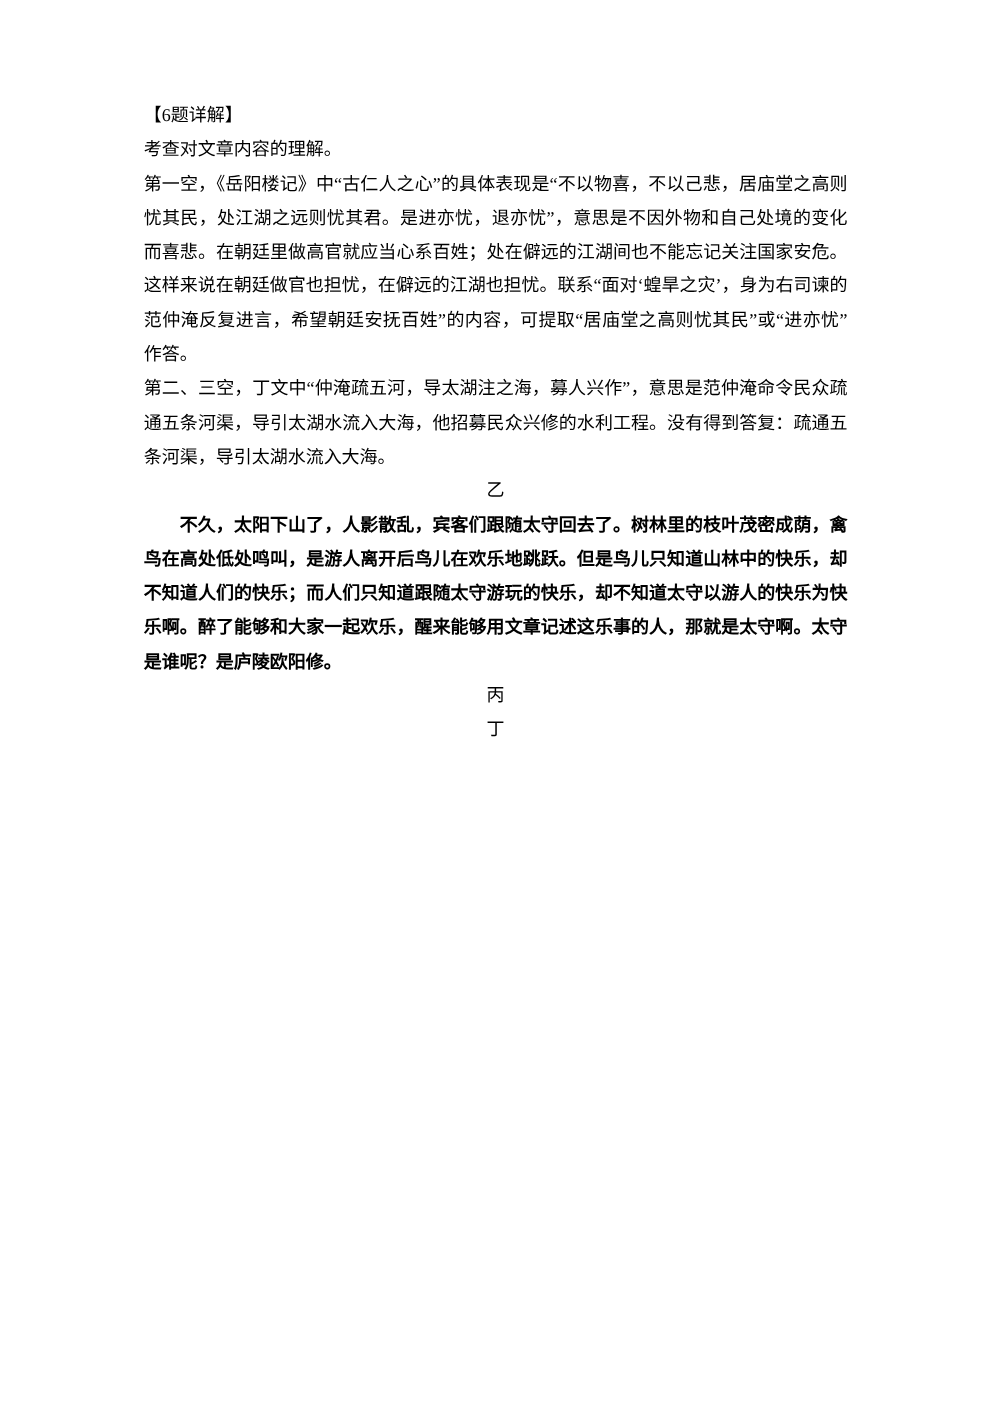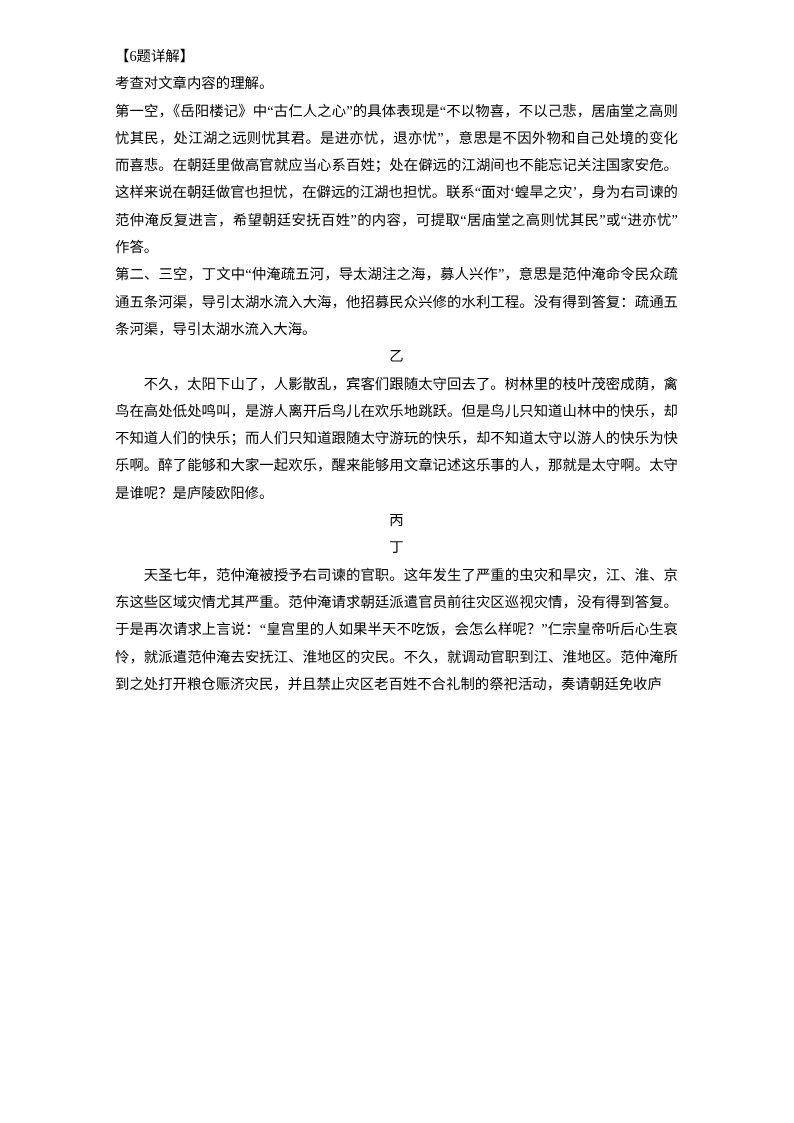--- a/index.html
+++ b/index.html
@@ -6,21 +6,21 @@
     margin: 0;
     padding: 0;
     background: #ffffff;
   }
   .doc-page {
     position: relative;
     width: 794px;
     height: 1123px;
     background: #ffffff;
     box-sizing: border-box;
-    padding: 43px 116px 0 115px;
+    padding: 80px 116px 0 115px;
     overflow: hidden;
     font-family: "Liberation Serif", "DejaVu Serif", serif;
     color: #000000;
   }
   .doc-block {
     margin: 0;
     font-size: 14.4px;
     line-height: 27.3px;
     font-weight: normal;
     color: #000000;
@@ -29,31 +29,31 @@
     text-align: left;
   }
   .doc-para {
     text-align: justify;
     text-justify: inter-ideograph;
   }
   .doc-para-indent {
     text-align: justify;
     text-justify: inter-ideograph;
     text-indent: 2em;
+    font-weight: bold;
   }
   .doc-center-label {
     text-align: center;
   }
 </style>
 </head>
 <body>
 
 <div class="doc-page">
   <p class="doc-block doc-heading">【6题详解】</p>
   <p class="doc-block doc-para">考查对文章内容的理解。</p>
   <p class="doc-block doc-para">第一空，《岳阳楼记》中“古仁人之心”的具体表现是“不以物喜，不以己悲，居庙堂之高则忧其民，处江湖之远则忧其君。是进亦忧，退亦忧”，意思是不因外物和自己处境的变化而喜悲。在朝廷里做高官就应当心系百姓；处在僻远的江湖间也不能忘记关注国家安危。这样来说在朝廷做官也担忧，在僻远的江湖也担忧。联系“面对‘蝗旱之灾’，身为右司谏的范仲淹反复进言，希望朝廷安抚百姓”的内容，可提取“居庙堂之高则忧其民”或“进亦忧”作答。</p>
   <p class="doc-block doc-para">第二、三空，丁文中“仲淹疏五河，导太湖注之海，募人兴作”，意思是范仲淹命令民众疏通五条河渠，导引太湖水流入大海，他招募民众兴修的水利工程。没有得到答复：疏通五条河渠，导引太湖水流入大海。</p>
   <p class="doc-block doc-center-label">乙</p>
   <p class="doc-block doc-para-indent">不久，太阳下山了，人影散乱，宾客们跟随太守回去了。树林里的枝叶茂密成荫，禽鸟在高处低处鸣叫，是游人离开后鸟儿在欢乐地跳跃。但是鸟儿只知道山林中的快乐，却不知道人们的快乐；而人们只知道跟随太守游玩的快乐，却不知道太守以游人的快乐为快乐啊。醉了能够和大家一起欢乐，醒来能够用文章记述这乐事的人，那就是太守啊。太守是谁呢？是庐陵欧阳修。</p>
   <p class="doc-block doc-center-label">丙</p>
   <p class="doc-block doc-center-label">丁</p>
-  <p class="doc-block doc-para-indent">天圣七年，范仲淹被授予右司谏的官职。这年发生了严重的虫灾和旱灾，江、淮、京东这些区域灾情尤其严重。范仲淹请求朝廷派遣官员前往灾区巡视灾情，没有得到答复。于是再次请求上言说：“皇宫里的人如果半天不吃饭，会怎么样呢？”仁宗皇帝听后心生哀怜，就派遣范仲淹去安抚江、淮地区的灾民。不久，就调动官职到江、淮地区。范仲淹所到之处打开粮仓赈济灾民，并且禁止灾区老百姓不合礼制的祭祀活动，奏请朝廷免收庐</p>
 </div>
 
 </body></html>

